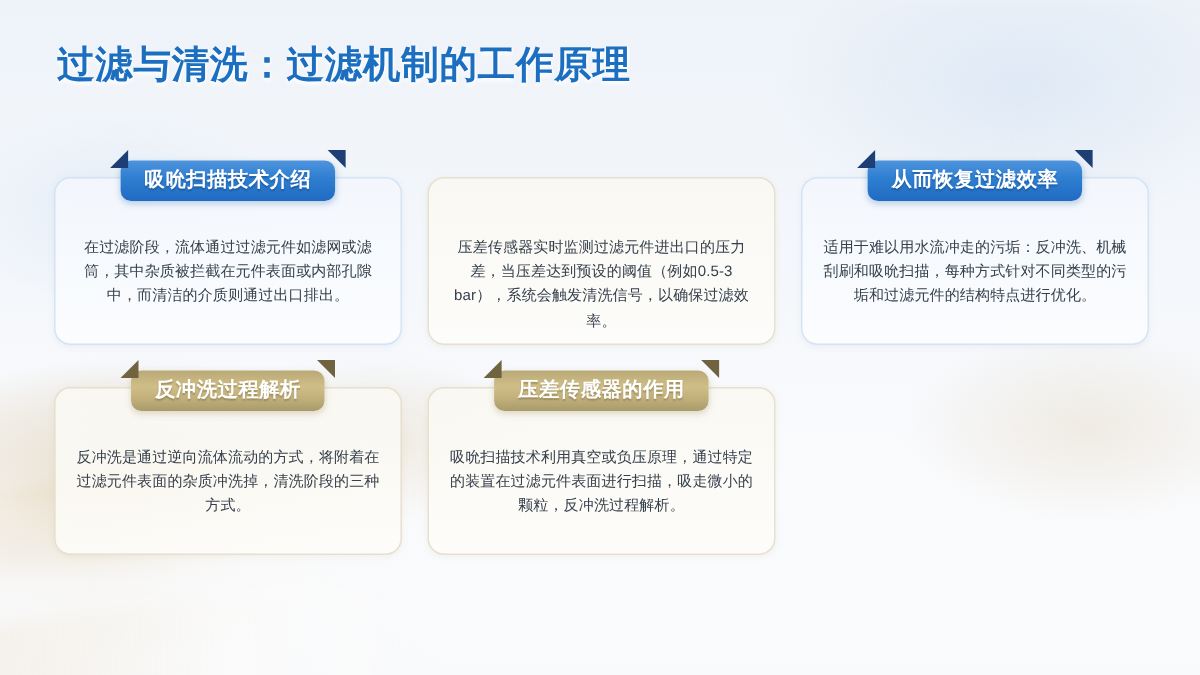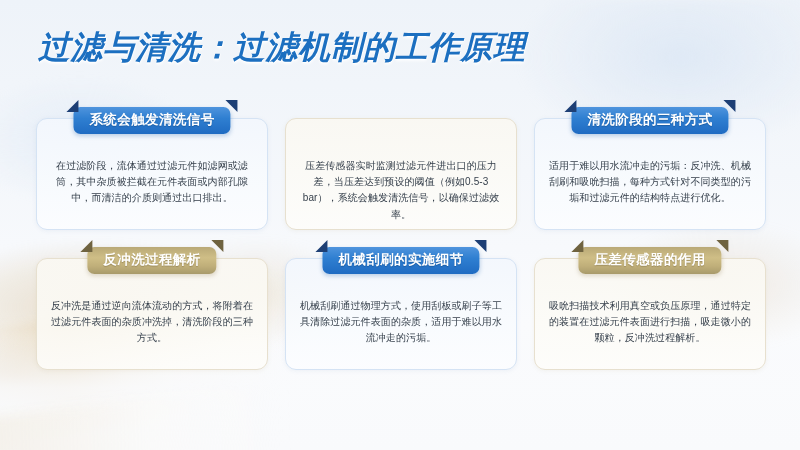--- a/index.html
+++ b/index.html
@@ -68,30 +68,29 @@
     background: linear-gradient(95deg, rgba(239,232,219,0.55) 0%, rgba(252,250,246,0.35) 45%, rgba(255,255,255,0) 80%);
     transform: rotate(-7deg);
     filter: blur(6px);
   }
 
   
   .page-title {
     position: absolute;
     left: 38px;
     top: 26px;
-    font-size: 32px;
+    font-size: 25px;
     font-weight: bold;
     letter-spacing: 0.5px;
     color: #1c6fc0;
     text-shadow:
       0 1px 0 rgba(255,255,255,0.95),
       1px 0 0 rgba(255,255,255,0.65),
       0 2px 3px rgba(255,255,255,0.9);
     white-space: nowrap;
-    font-style: italic;
   }
 
   
   .grid {
     position: absolute;
     left: 36px;
     top: 118px;
     width: 730px;
     display: grid;
     grid-template-columns: repeat(3, 232px);
@@ -186,62 +185,52 @@
 
   <div class="page-title">过滤与清洗：过滤机制的工作原理</div>
 
   <div class="grid">
 
     <div class="card blue">
       <div class="badge-wrap">
         <div class="badge blue">
           <span class="fold left"></span>
           <span class="fold right"></span>
-          <span>系统会触发清洗信号</span>
+          <span>吸吮扫描技术介绍</span>
         </div>
       </div>
       <div class="card-body">在过滤阶段，流体通过过滤元件如滤网或滤筒，其中杂质被拦截在元件表面或内部孔隙中，而清洁的介质则通过出口排出。</div>
     </div>
 
     <div class="card gold">
       <div class="card-body">压差传感器实时监测过滤元件进出口的压力差，当压差达到预设的阈值（例如0.5-3 bar），系统会触发清洗信号，以确保过滤效率。</div>
     </div>
 
     <div class="card blue">
       <div class="badge-wrap">
         <div class="badge blue">
           <span class="fold left"></span>
           <span class="fold right"></span>
-          <span>清洗阶段的三种方式</span>
+          <span>从而恢复过滤效率</span>
         </div>
       </div>
       <div class="card-body">适用于难以用水流冲走的污垢：反冲洗、机械刮刷和吸吮扫描，每种方式针对不同类型的污垢和过滤元件的结构特点进行优化。</div>
     </div>
 
     <div class="card gold">
       <div class="badge-wrap">
         <div class="badge gold">
           <span class="fold left"></span>
           <span class="fold right"></span>
           <span>反冲洗过程解析</span>
         </div>
       </div>
       <div class="card-body">反冲洗是通过逆向流体流动的方式，将附着在过滤元件表面的杂质冲洗掉，清洗阶段的三种方式。</div>
     </div>
 
-    <div class="card blue">
-      <div class="badge-wrap">
-        <div class="badge blue">
-          <span class="fold left"></span>
-          <span class="fold right"></span>
-          <span>机械刮刷的实施细节</span>
-        </div>
-      </div>
-      <div class="card-body">机械刮刷通过物理方式，使用刮板或刷子等工具清除过滤元件表面的杂质，适用于难以用水流冲走的污垢。</div>
-    </div>
 
     <div class="card gold">
       <div class="badge-wrap">
         <div class="badge gold">
           <span class="fold left"></span>
           <span class="fold right"></span>
           <span>压差传感器的作用</span>
         </div>
       </div>
       <div class="card-body">吸吮扫描技术利用真空或负压原理，通过特定的装置在过滤元件表面进行扫描，吸走微小的颗粒，反冲洗过程解析。</div>

